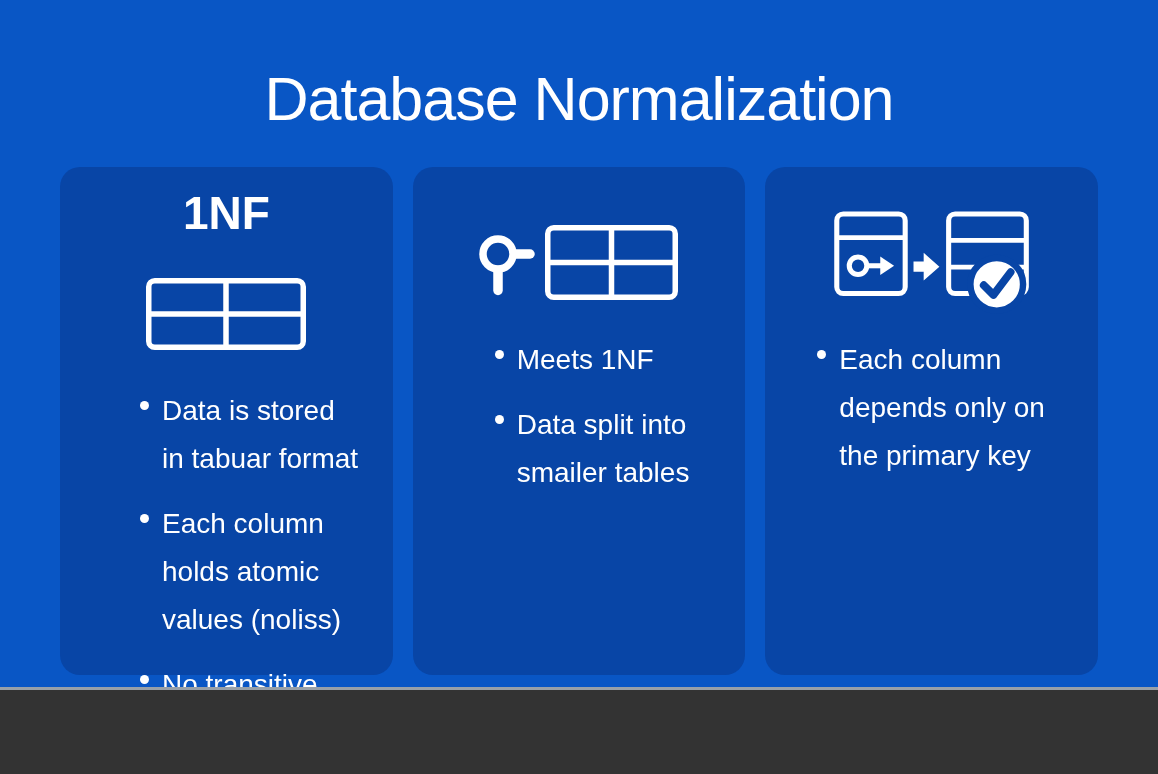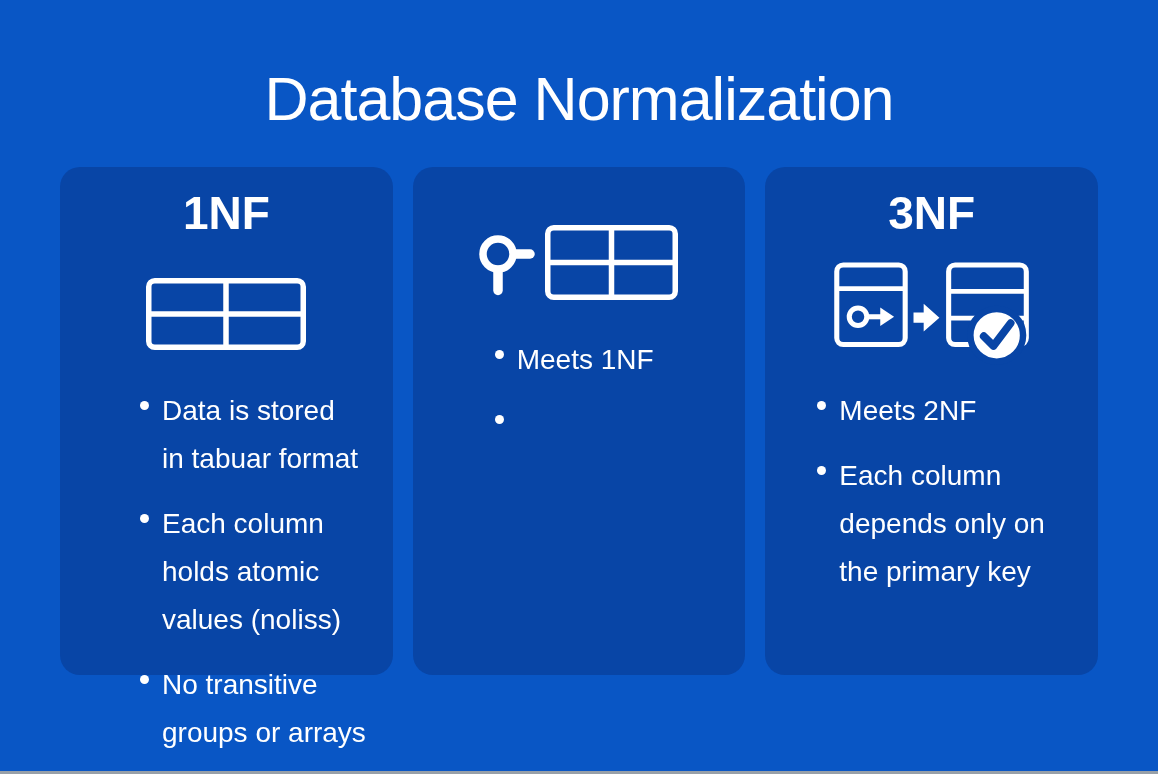--- a/index.html
+++ b/index.html
@@ -8,21 +8,21 @@
     --ink: #FFFFFF;
   }
   html,body{margin:0;padding:0;}
   body{
     font-family:"Liberation Sans","DejaVu Sans",sans-serif;
     background:#333;
   }
   .canvas{
     position:relative;
     width:1158px;
-    height:774px;
+    height:690px;
     background:var(--bg);
     overflow:hidden;
     box-sizing:border-box;
     border-bottom:3px solid #98a0a8;
   }
   .page-title{
     margin:0;
     padding-top:64px;
     text-align:center;
     color:var(--ink);
@@ -139,26 +139,27 @@
           <line x1="70.75" y1="37.5" x2="198.25" y2="37.5" stroke-width="5.5"></line>
         </svg>
       </div>
       <ul class="bullets">
         <li class="bullet">
           <span class="dot"></span>
           <span class="bullet-text">Meets 1NF</span>
         </li>
         <li class="bullet">
           <span class="dot"></span>
+          <span class="bullet-text">Data split into
+smailer tables</span>
         </li>
       </ul>
     </article>
 
     <article class="card card--3nf">
-      <h2 class="card-title">3NF</h2>
       <div class="icon-area">
         <svg class="icon-svg" width="196" height="104" viewBox="0 0 212 112" fill="none">
 
           <rect x="3" y="3" width="74" height="86" rx="7" stroke="#FFFFFF" stroke-width="5.5"></rect>
           <line x1="3" y1="28.5" x2="77" y2="28.5" stroke="#FFFFFF" stroke-width="5"></line>
           <circle cx="26" cy="59" r="9.5" stroke="#FFFFFF" stroke-width="5.5"></circle>
           <line x1="35.5" y1="59" x2="53" y2="59" stroke="#FFFFFF" stroke-width="5.5"></line>
           <polygon points="50,49 65,59 50,69" fill="#FFFFFF" stroke="none"></polygon>
 
           <polygon points="86,54.5 97,54.5 97,45 114,60 97,75 97,65.5 86,65.5" fill="#FFFFFF" stroke="none"></polygon>
@@ -167,24 +168,20 @@
           <line x1="124" y1="31.5" x2="208" y2="31.5" stroke="#FFFFFF" stroke-width="5"></line>
           <line x1="124" y1="60.5" x2="208" y2="60.5" stroke="#FFFFFF" stroke-width="5"></line>
 
           <circle cx="176" cy="79" r="28.5" fill="#FFFFFF" stroke="#0845A6" stroke-width="7"></circle>
           <path d="M 162 80 L 172.5 90.5 L 191 66" stroke="#0845A6" stroke-width="8.5" stroke-linecap="round" stroke-linejoin="round"></path>
         </svg>
       </div>
       <ul class="bullets">
         <li class="bullet">
           <span class="dot"></span>
-          <span class="bullet-text">Meets 2NF</span>
-        </li>
-        <li class="bullet">
-          <span class="dot"></span>
           <span class="bullet-text">Each column
 depends only on
 the primary key</span>
         </li>
       </ul>
     </article>
 
   </div>
 </div>
 

